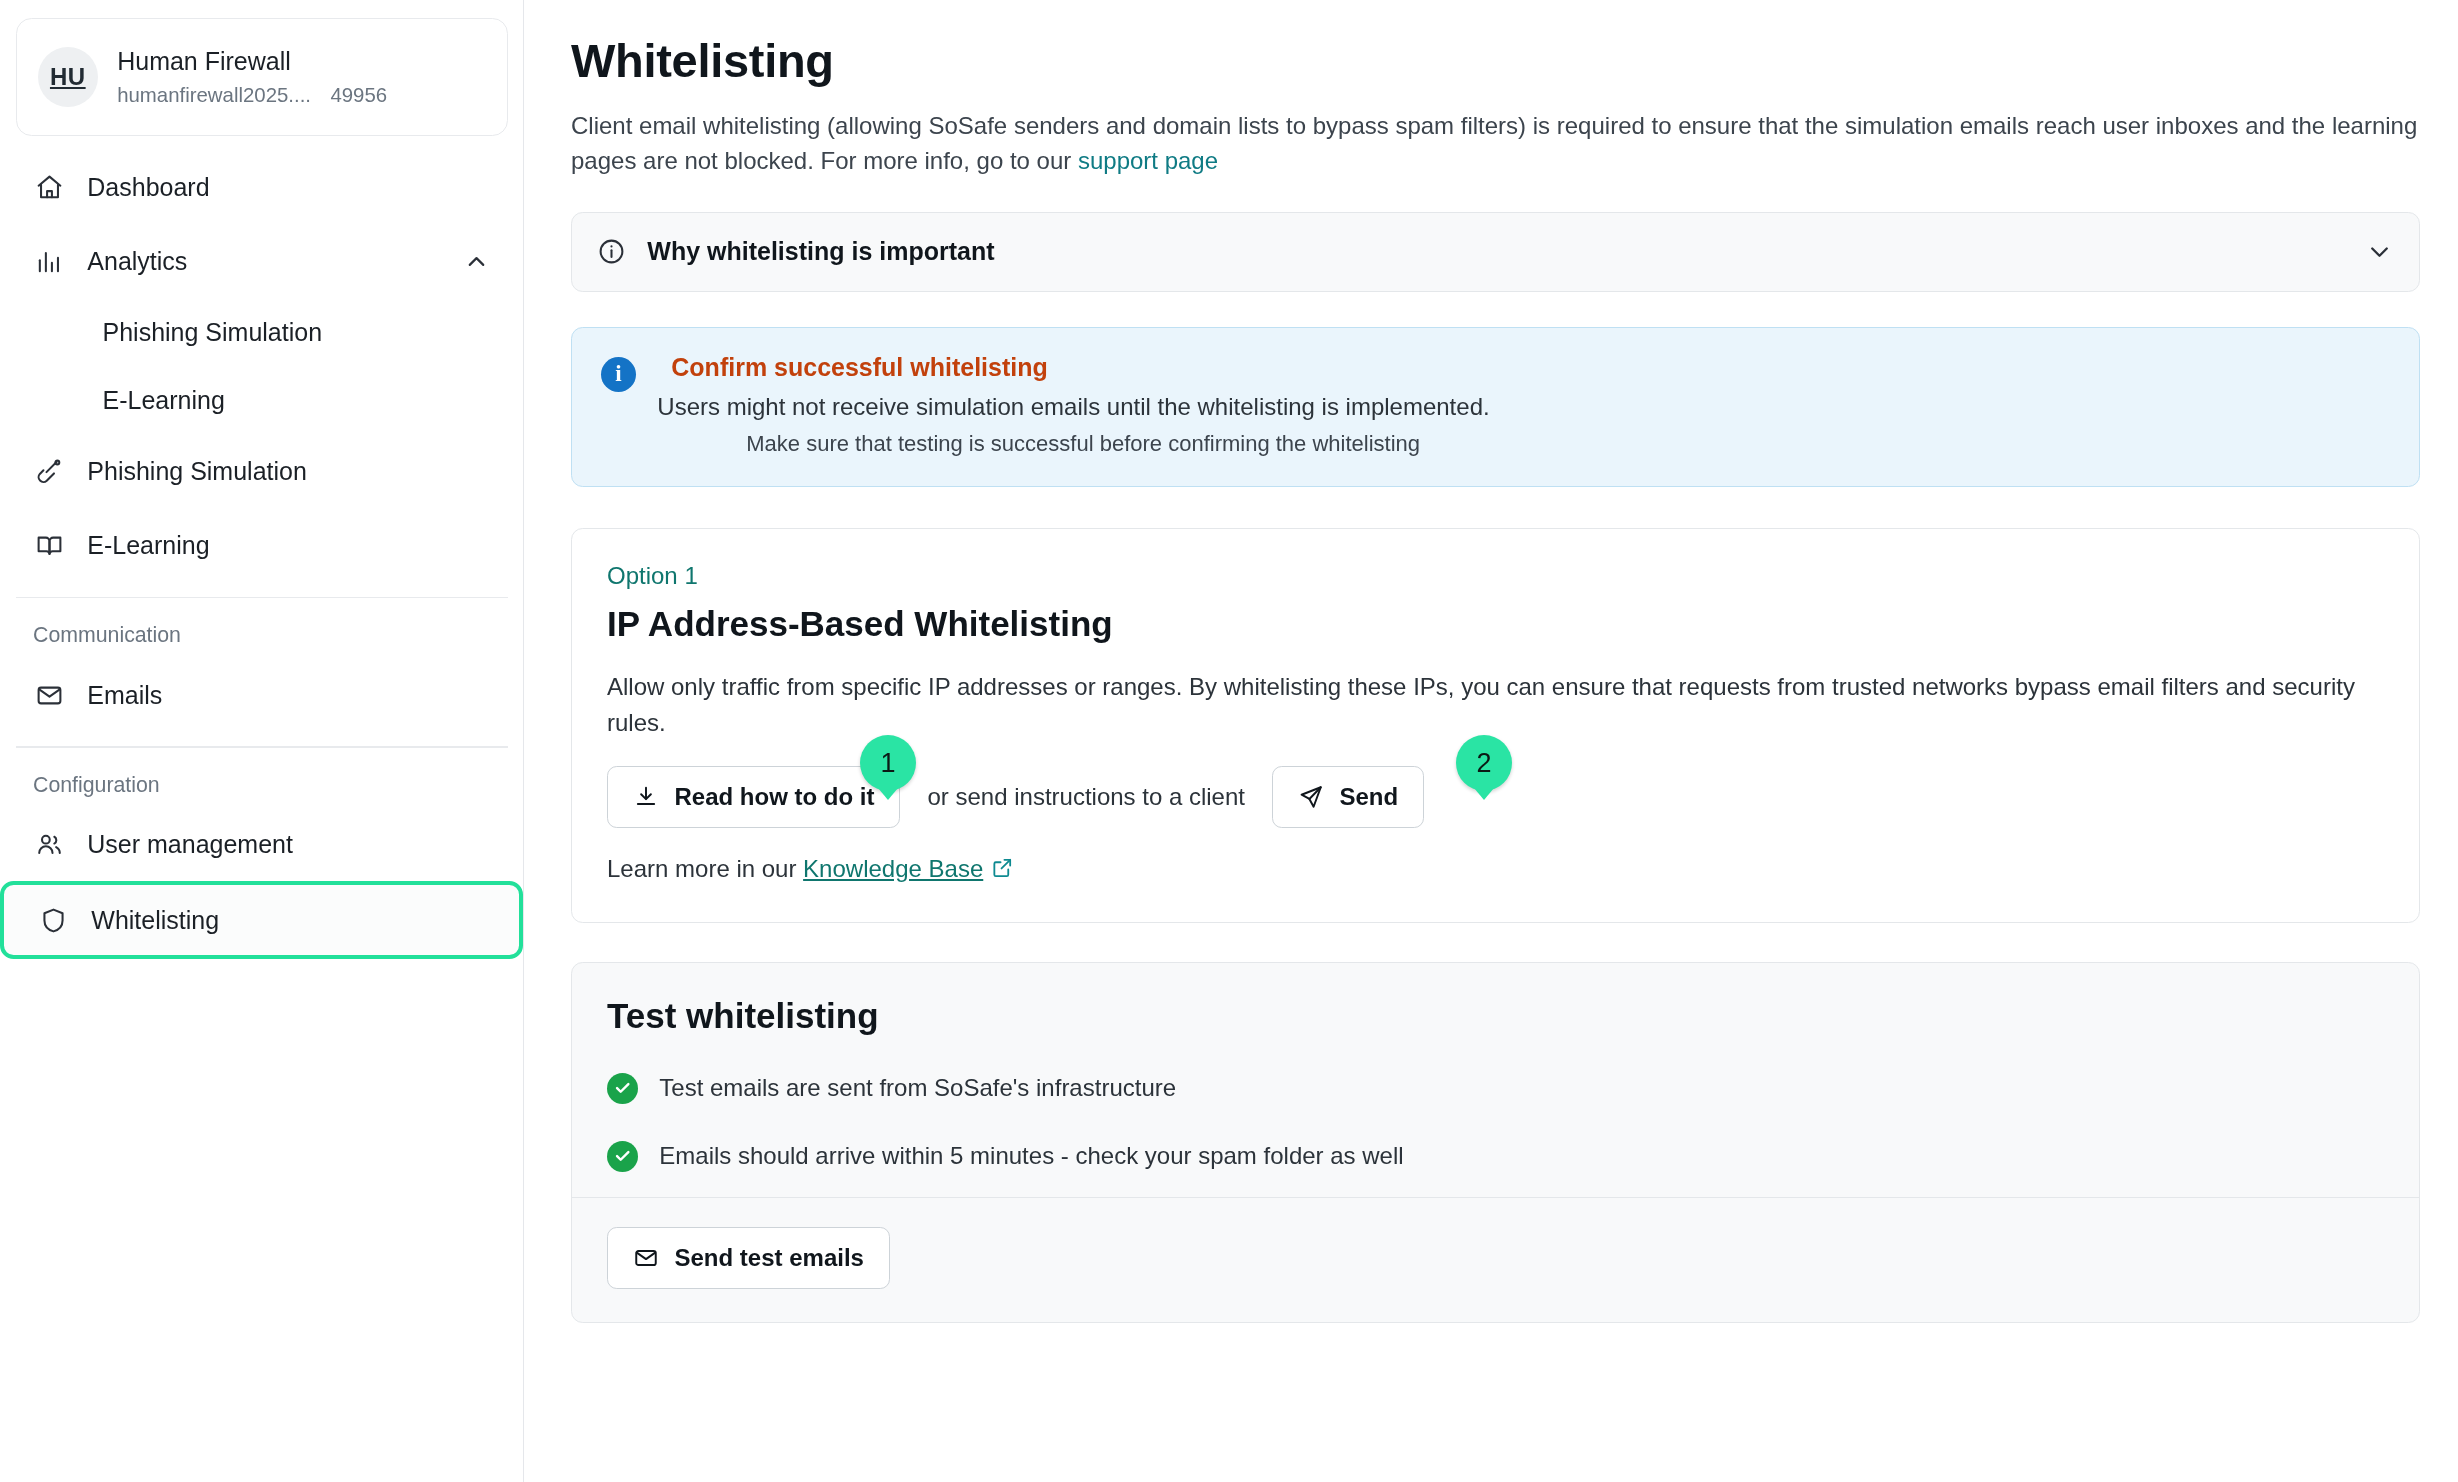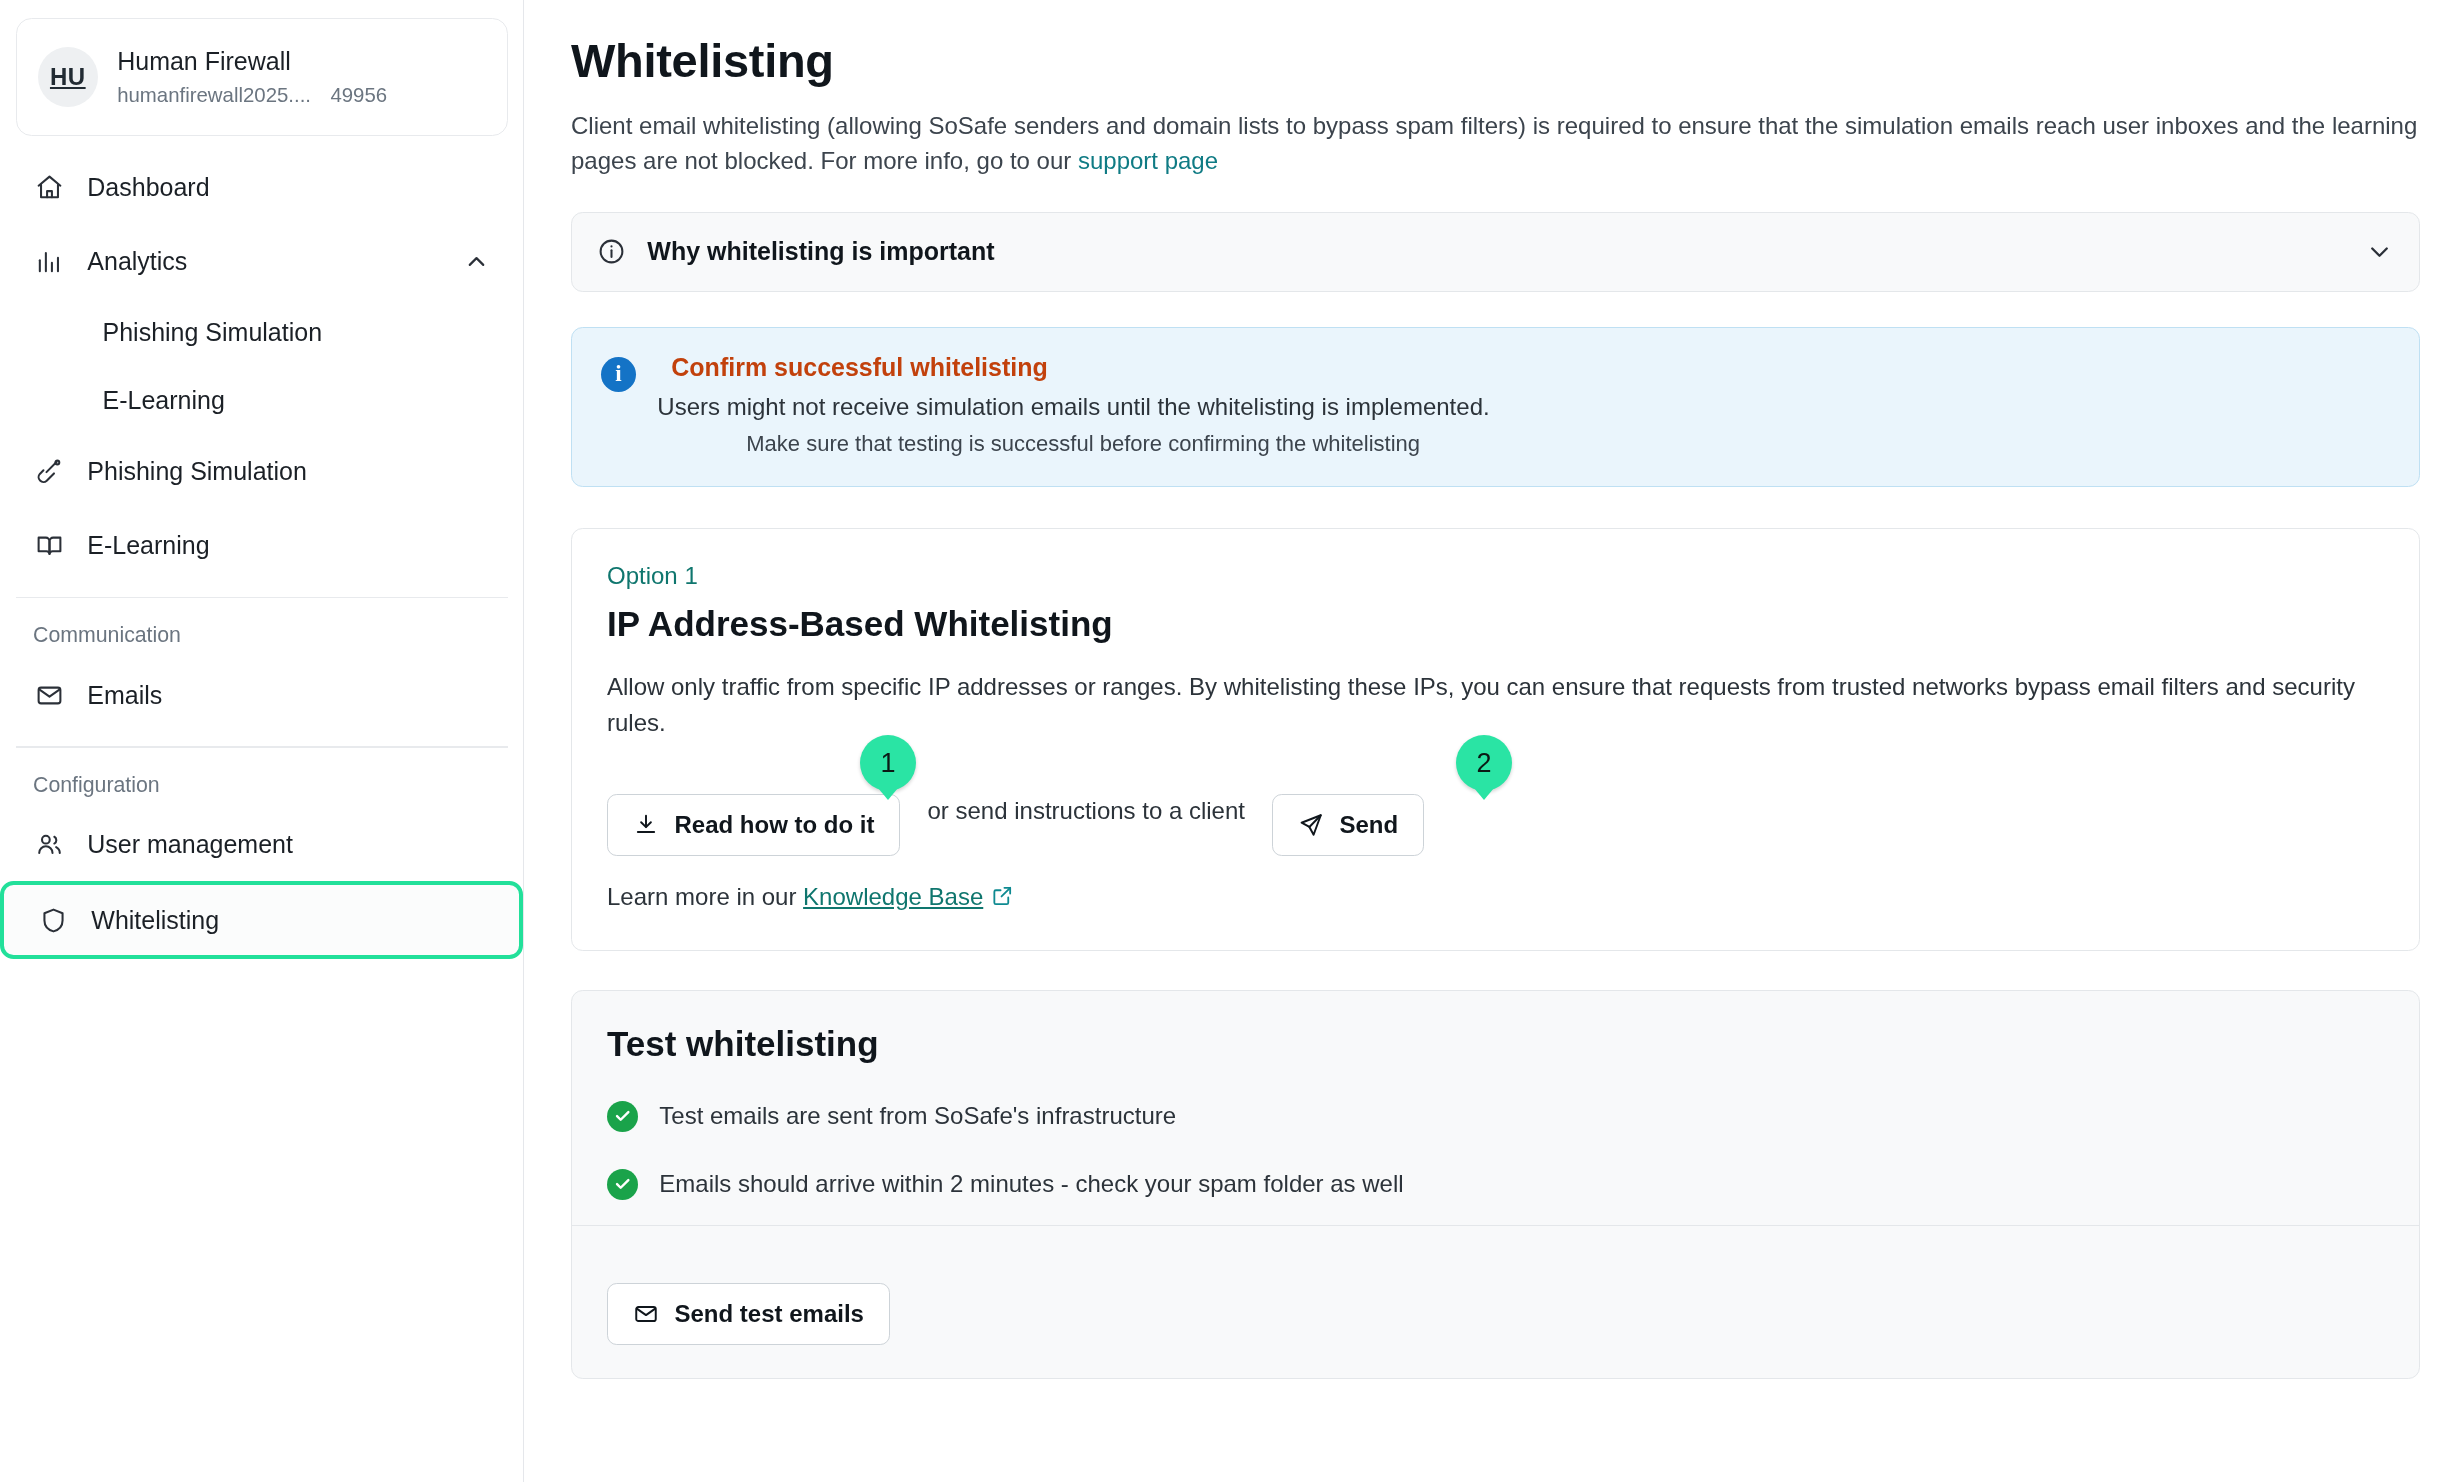--- a/index.html
+++ b/index.html
@@ -254,21 +254,20 @@
     border: 1.9px solid #cdd3d8;
     border-radius: 9.7px;
     background: #fff;
     height: 62px;
     padding: 0 25px;
     font-size: 24px;
     color: #10161c;
     font-weight: bold;
     cursor: pointer;
     white-space: nowrap;
-    margin-top: 28px;
   }
   .btn .ico { margin-right: 15.5px; display: flex; align-items: center; }
   .btn-mid-text {
     font-size: 24px;
     color: #2c333a;
     margin: 0 27px;
     font-weight: normal;
   }
   .learn-more {
     margin-top: 27px;
@@ -531,21 +530,21 @@
         </span>
         <span>Test emails are sent from SoSafe's infrastructure</span>
       </div>
 
       <div class="check-row">
         <span class="check">
           <svg width="19.4" height="19.4" viewBox="0 0 24 24" fill="none" stroke="#ffffff" stroke-width="3" stroke-linecap="round" stroke-linejoin="round">
               <path d="m5 12.5 4.5 4.5L19 7.5"></path>
             </svg>
         </span>
-        <span>Emails should arrive within 2 minutes - check your spam folder as well</span>
+        <span>Emails should arrive within 5 minutes - check your spam folder as well</span>
       </div>
 
       <div class="test-divider"></div>
 
       <div class="test-footer">
         <div class="btn">
           <span class="ico">
             <svg width="26" height="26" viewBox="0 0 24 24" fill="none" stroke="#10161c" stroke-width="1.8" stroke-linecap="round" stroke-linejoin="round">
                 <rect x="3" y="5.5" width="18" height="13" rx="2"></rect>
                 <path d="m3.5 7 8.5 6 8.5-6"></path>

